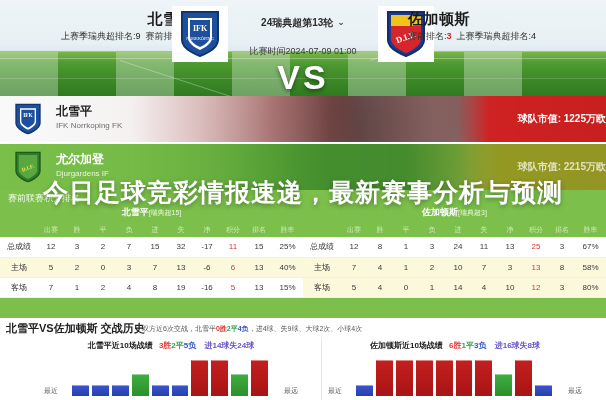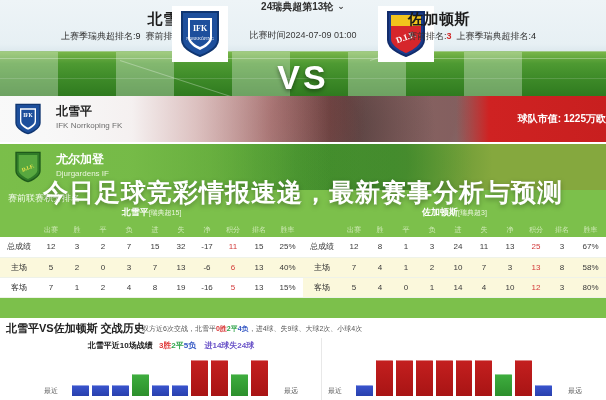--- a/index.html
+++ b/index.html
@@ -37,21 +37,21 @@
   .rank-hot { color:#d22626; font-weight:bold; }
   .rank-num { color:#222; }
 
   .crest {
     position:absolute; top:6px; width:56px; height:56px;
     background:#fff; display:flex; align-items:center; justify-content:center;
   }
   .crest-left  { left:172px; }
   .crest-right { left:378px; }
 
-  .mid-block { position:absolute; left:232px; top:0; width:142px; text-align:center; }
+  .mid-block { position:absolute; left:232px; top:16px; width:142px; text-align:center; }
   .mid-round { font-size:10px; color:#2e2e2e; font-weight:bold; line-height:14px; white-space:nowrap; }
   .chev { display:inline-block; margin-left:4px; color:#3c3c3c; font-size:9px; transform:translateY(-1px); }
   .mid-time { font-size:9px; color:#3a3a3a; line-height:14px; margin-top:14px; white-space:nowrap; }
 
   .vs {
     position:absolute; left:0; right:0; top:60px; text-align:center;
     font-size:34px; font-weight:bold; color:#ffffff; letter-spacing:3px;
     text-shadow:0 2px 4px rgba(0,0,0,.45); line-height:34px;
   }
 
@@ -256,20 +256,23 @@
     <div class="bn-fade"></div>
     <div class="bn-crest">
       <svg width="28" height="32" viewBox="0 0 40 48" aria-hidden="true">
         <path d="M2 2 H38 V30 C38 40 20 46 20 46 C20 46 2 40 2 30 Z" fill="#2f7a28" stroke="#1e5a1b" stroke-width="2"></path>
         <path d="M6 6 H34 V29 C34 36 20 42 20 42 C20 42 6 36 6 29 Z" fill="#58a83f"></path>
         <text x="20" y="28" font-size="8" font-family="Liberation Serif, serif" fill="#f2e84c" text-anchor="middle" font-weight="bold" transform="rotate(-20 20 26)">D.I.F.</text>
       </svg>
     </div>
     <div class="bn-name">尤尔加登</div>
     <div class="bn-en">Djurgardens IF</div>
+    <div class="bn-value-wrap">
+      <span class="bn-value">球队市值: 2215万欧</span>
+    </div>
   </div>
 
   <div class="standings">
     <div class="std-title">赛前联赛积分排名</div>
 
     <div class="std-col left">
       <div class="std-team">
         <span>北雪平</span><span class="lg">[瑞典超15]</span>
       </div>
       <table class="std-table">
@@ -450,20 +453,25 @@
           <div class="bar win" style="height:100%"></div>
           <div class="bar win" style="height:100%"></div>
           <div class="bar draw" style="height:62%"></div>
           <div class="bar win" style="height:100%"></div>
         </div>
         <span class="axis-r">最远</span>
       </div>
     </div>
 
     <div class="form-card right">
+      <div class="form-head">
+        <span class="tm">佐加顿斯</span><span class="tm">近10场战绩</span>
+        <span class="rec"><span class="w">6胜</span><span class="d">1平</span><span class="l">3负</span></span>
+        <span class="gls">进16球失8球</span>
+      </div>
       <div class="chart">
         <span class="axis-l">最近</span>
         <div class="bars">
           <div class="bar loss" style="height:30%"></div>
           <div class="bar win" style="height:100%"></div>
           <div class="bar win" style="height:100%"></div>
           <div class="bar win" style="height:100%"></div>
           <div class="bar win" style="height:100%"></div>
           <div class="bar win" style="height:100%"></div>
           <div class="bar win" style="height:100%"></div>

